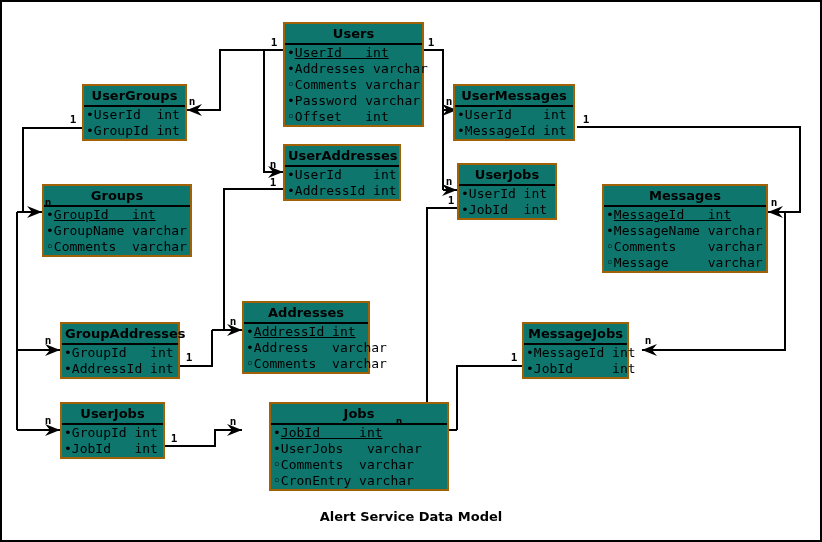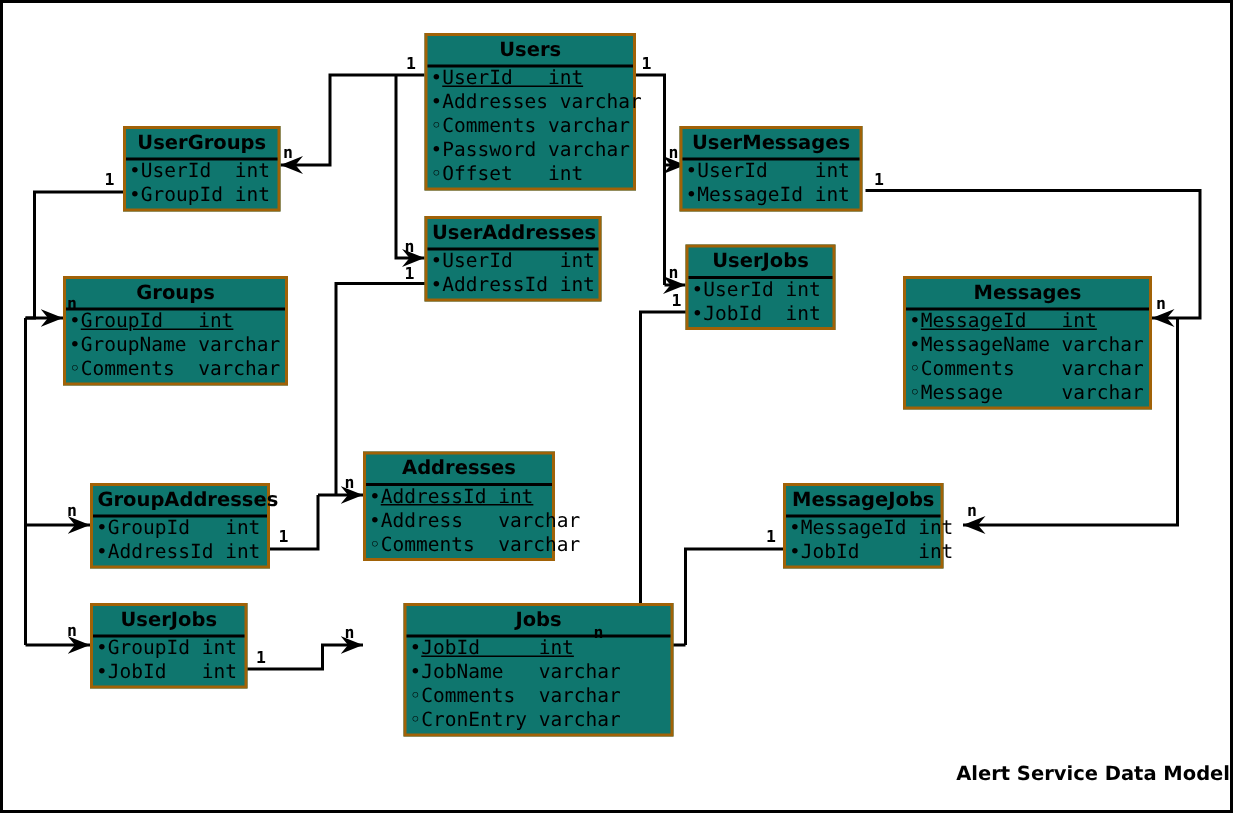--- a/index.html
+++ b/index.html
@@ -37,21 +37,21 @@
     height:16px;line-height:16px;
     padding:0 2px;
     white-space:pre;
   }
   .blt{white-space:pre;}
   .ftx{white-space:pre;}
   .ftx.pk{text-decoration:underline;}
   #title{
     position:absolute;z-index:2;
     left:0;right:0;top:507px;
-    text-align:right;
+    text-align:center;
     font:bold 13px "DejaVu Sans", sans-serif;
     color:#000;
   }
   
   #t0{left:281px;top:20px;width:141px;}
   #t1{left:80px;top:82px;width:105px;}
   #t2{left:451px;top:82px;width:122px;}
   #t3{left:281px;top:142px;width:118px;}
   #t4{left:455px;top:161px;width:100px;}
   #t5{left:40px;top:182px;width:150px;}
@@ -199,20 +199,20 @@
     <div class="hd">UserJobs</div>
     <div class="rows">
         <div class="row"><span class="blt">•</span><span class="ftx">GroupId int</span></div>
         <div class="row"><span class="blt">•</span><span class="ftx">JobId   int</span></div>
       </div>
   </div>
   <div class="tbl" id="t11">
     <div class="hd">Jobs</div>
     <div class="rows">
         <div class="row"><span class="blt">•</span><span class="ftx pk">JobId     int</span></div>
-        <div class="row"><span class="blt">•</span><span class="ftx">JobName   varchar</span></div>
+        <div class="row"><span class="blt">•</span><span class="ftx">UserJobs   varchar</span></div>
         <div class="row"><span class="blt">◦</span><span class="ftx">Comments  varchar</span></div>
         <div class="row"><span class="blt">◦</span><span class="ftx">CronEntry varchar</span></div>
       </div>
   </div>
 
   <div id="title">Alert Service Data Model</div>
 </div>
 
 </body></html>

